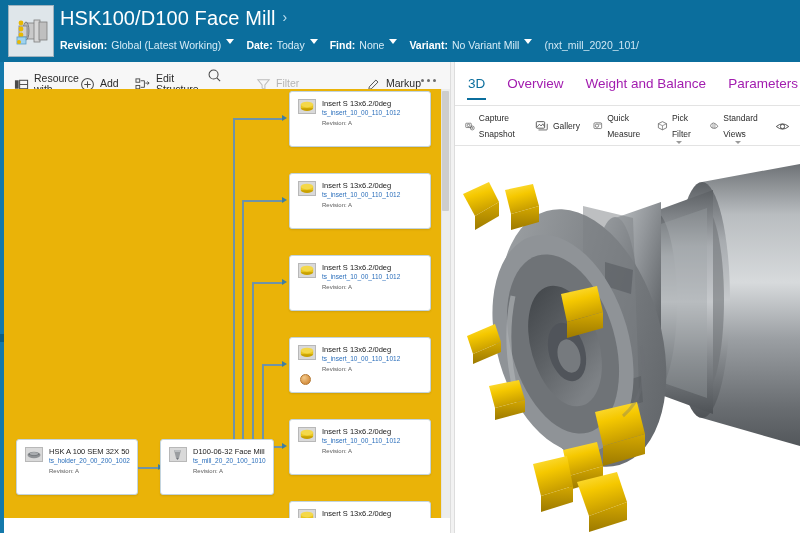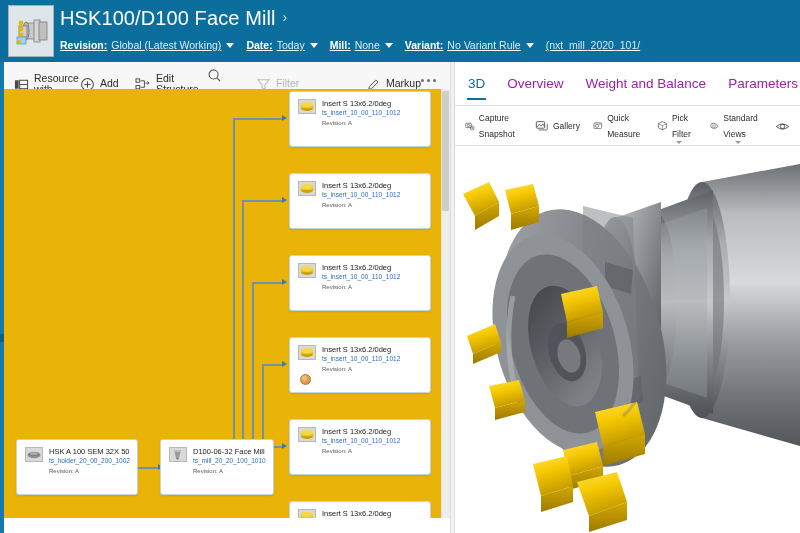--- a/index.html
+++ b/index.html
@@ -37,21 +37,21 @@
     font-size: 10.5px; white-space: nowrap; overflow: hidden;
   }
   .meta-label { font-weight: bold; color: #ffffff; margin-right: 4px; }
   .meta-value { color: #d6ecf7; }
   .meta-caret {
     display: inline-block; margin: 0 12px 0 5px;
     border-left: 4px solid transparent; border-right: 4px solid transparent;
     border-top: 5px solid #ffffff; vertical-align: 2px;
   }
   .meta-paren { color: #cfe7f4; margin-right: 26px; }
-  .meta-group { display: flex; align-items: center; text-decoration: underline; }
+  .meta-group { display: flex; align-items: flex-start; }
 
   
   .edge-strip {
     position: absolute; left: 0; top: 62px; width: 4px; height: 471px;
     background: #1479ab;
   }
   .edge-handle {
     position: absolute; left: 0px; top: 272px; width: 4px; height: 8px;
     background: #0b5f87;
   }
@@ -214,27 +214,27 @@
         <span class="meta-label">Revision:</span>
         <span class="meta-value">Global (Latest Working)</span>
         <span class="meta-caret"></span>
       </div>
       <div class="meta-group">
         <span class="meta-label">Date:</span>
         <span class="meta-value">Today</span>
         <span class="meta-caret"></span>
       </div>
       <div class="meta-group">
-        <span class="meta-label">Mill:</span>
+        <span class="meta-label">Find:</span>
         <span class="meta-value">None</span>
         <span class="meta-caret"></span>
       </div>
       <div class="meta-group">
         <span class="meta-label">Variant:</span>
-        <span class="meta-value">No Variant Rule</span>
+        <span class="meta-value">No Variant Mill</span>
         <span class="meta-caret"></span>
         <span class="meta-paren">(nxt_mill_2020_101/</span>
       </div>
     </div>
   </div>
 
   <div class="edge-strip">
     <div class="edge-handle"></div>
   </div>
 

